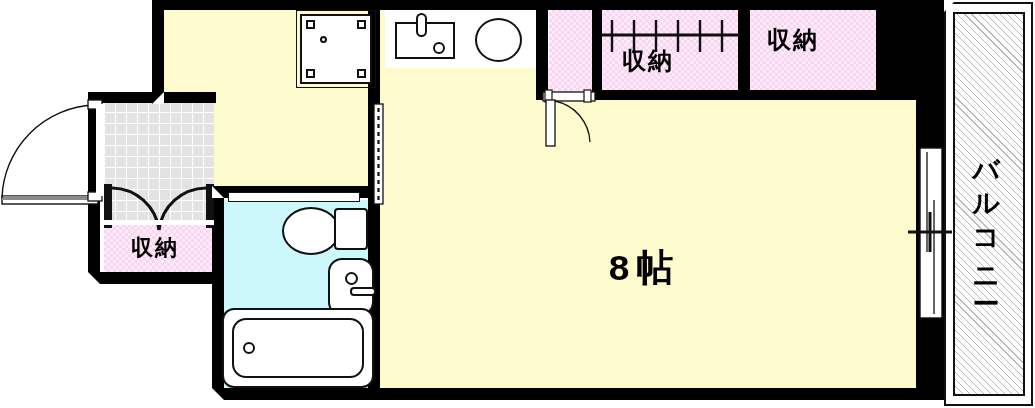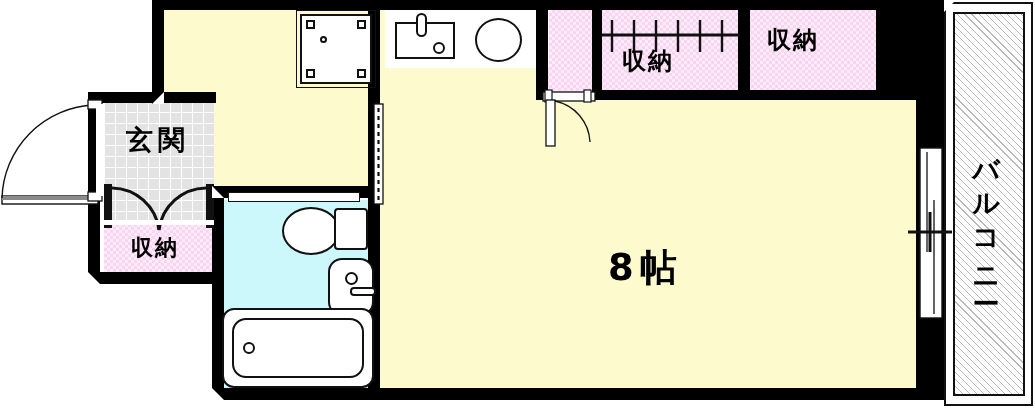--- a/index.html
+++ b/index.html
@@ -49,21 +49,21 @@
     color:#000000;
     font-weight:700;
     white-space:nowrap;
     letter-spacing:2px;
     font-family:"DejaVu Sans","Liberation Sans",sans-serif;
   }
   .lbl-genkan{font-size:27px;letter-spacing:5px;}
   .lbl-closet{font-size:24px;letter-spacing:2px;}
   .lbl-closet-sm{font-size:22px;letter-spacing:2px;}
   .lbl-room{font-size:37px;letter-spacing:12px;}
-  .lbl-tatami{font-size:37px;letter-spacing:6px;}
+  .lbl-tatami{font-size:37px;letter-spacing:6px;font-family:Liberation Mono, monospace;}
   .lbl-balcony{
     font-size:27px;letter-spacing:7px;
     writing-mode:vertical-rl;text-orientation:upright;
   }
 
   
   .fx{position:absolute;box-sizing:border-box;border:2px solid #111;background:#ffffff;}
 
   
   .wm-foot{position:absolute;width:9px;height:9px;border:2px solid #111;background:#fff;box-sizing:border-box;}
@@ -215,21 +215,20 @@
       <path d="M 152 0 L 164 12 L 152 12 Z" fill="#ffffff" opacity="0.0"></path>
       <path d="M 944 0 L 944 12 L 956 0 Z" fill="#ffffff"></path>
       <path d="M 88 92 L 100 104 L 88 104 Z" fill="#ffffff" opacity="0"></path>
       <path d="M 212 388 L 224 400 L 212 400 Z" fill="#ffffff"></path>
       <path d="M 88 272 L 100 284 L 88 284 Z" fill="#ffffff"></path>
       <path d="M 212 186 L 224 198 L 212 198 Z" fill="#ffffff"></path>
       <path d="M 164 92 L 152 104 L 164 104 Z" fill="#ffffff"></path>
     </g>
   </svg>
 
-  <div class="lbl lbl-genkan" style="left:126px;top:122px;">玄関</div>
 
   <div class="lbl lbl-closet-sm" style="left:131px;top:233px;">収納</div>
 
   <div class="lbl lbl-closet" style="left:622px;top:45px;">収納</div>
 
   <div class="lbl lbl-closet" style="left:767px;top:24px;">収納</div>
 
 
   <div class="lbl lbl-tatami" style="left:608px;top:243px;">8帖</div>
 

